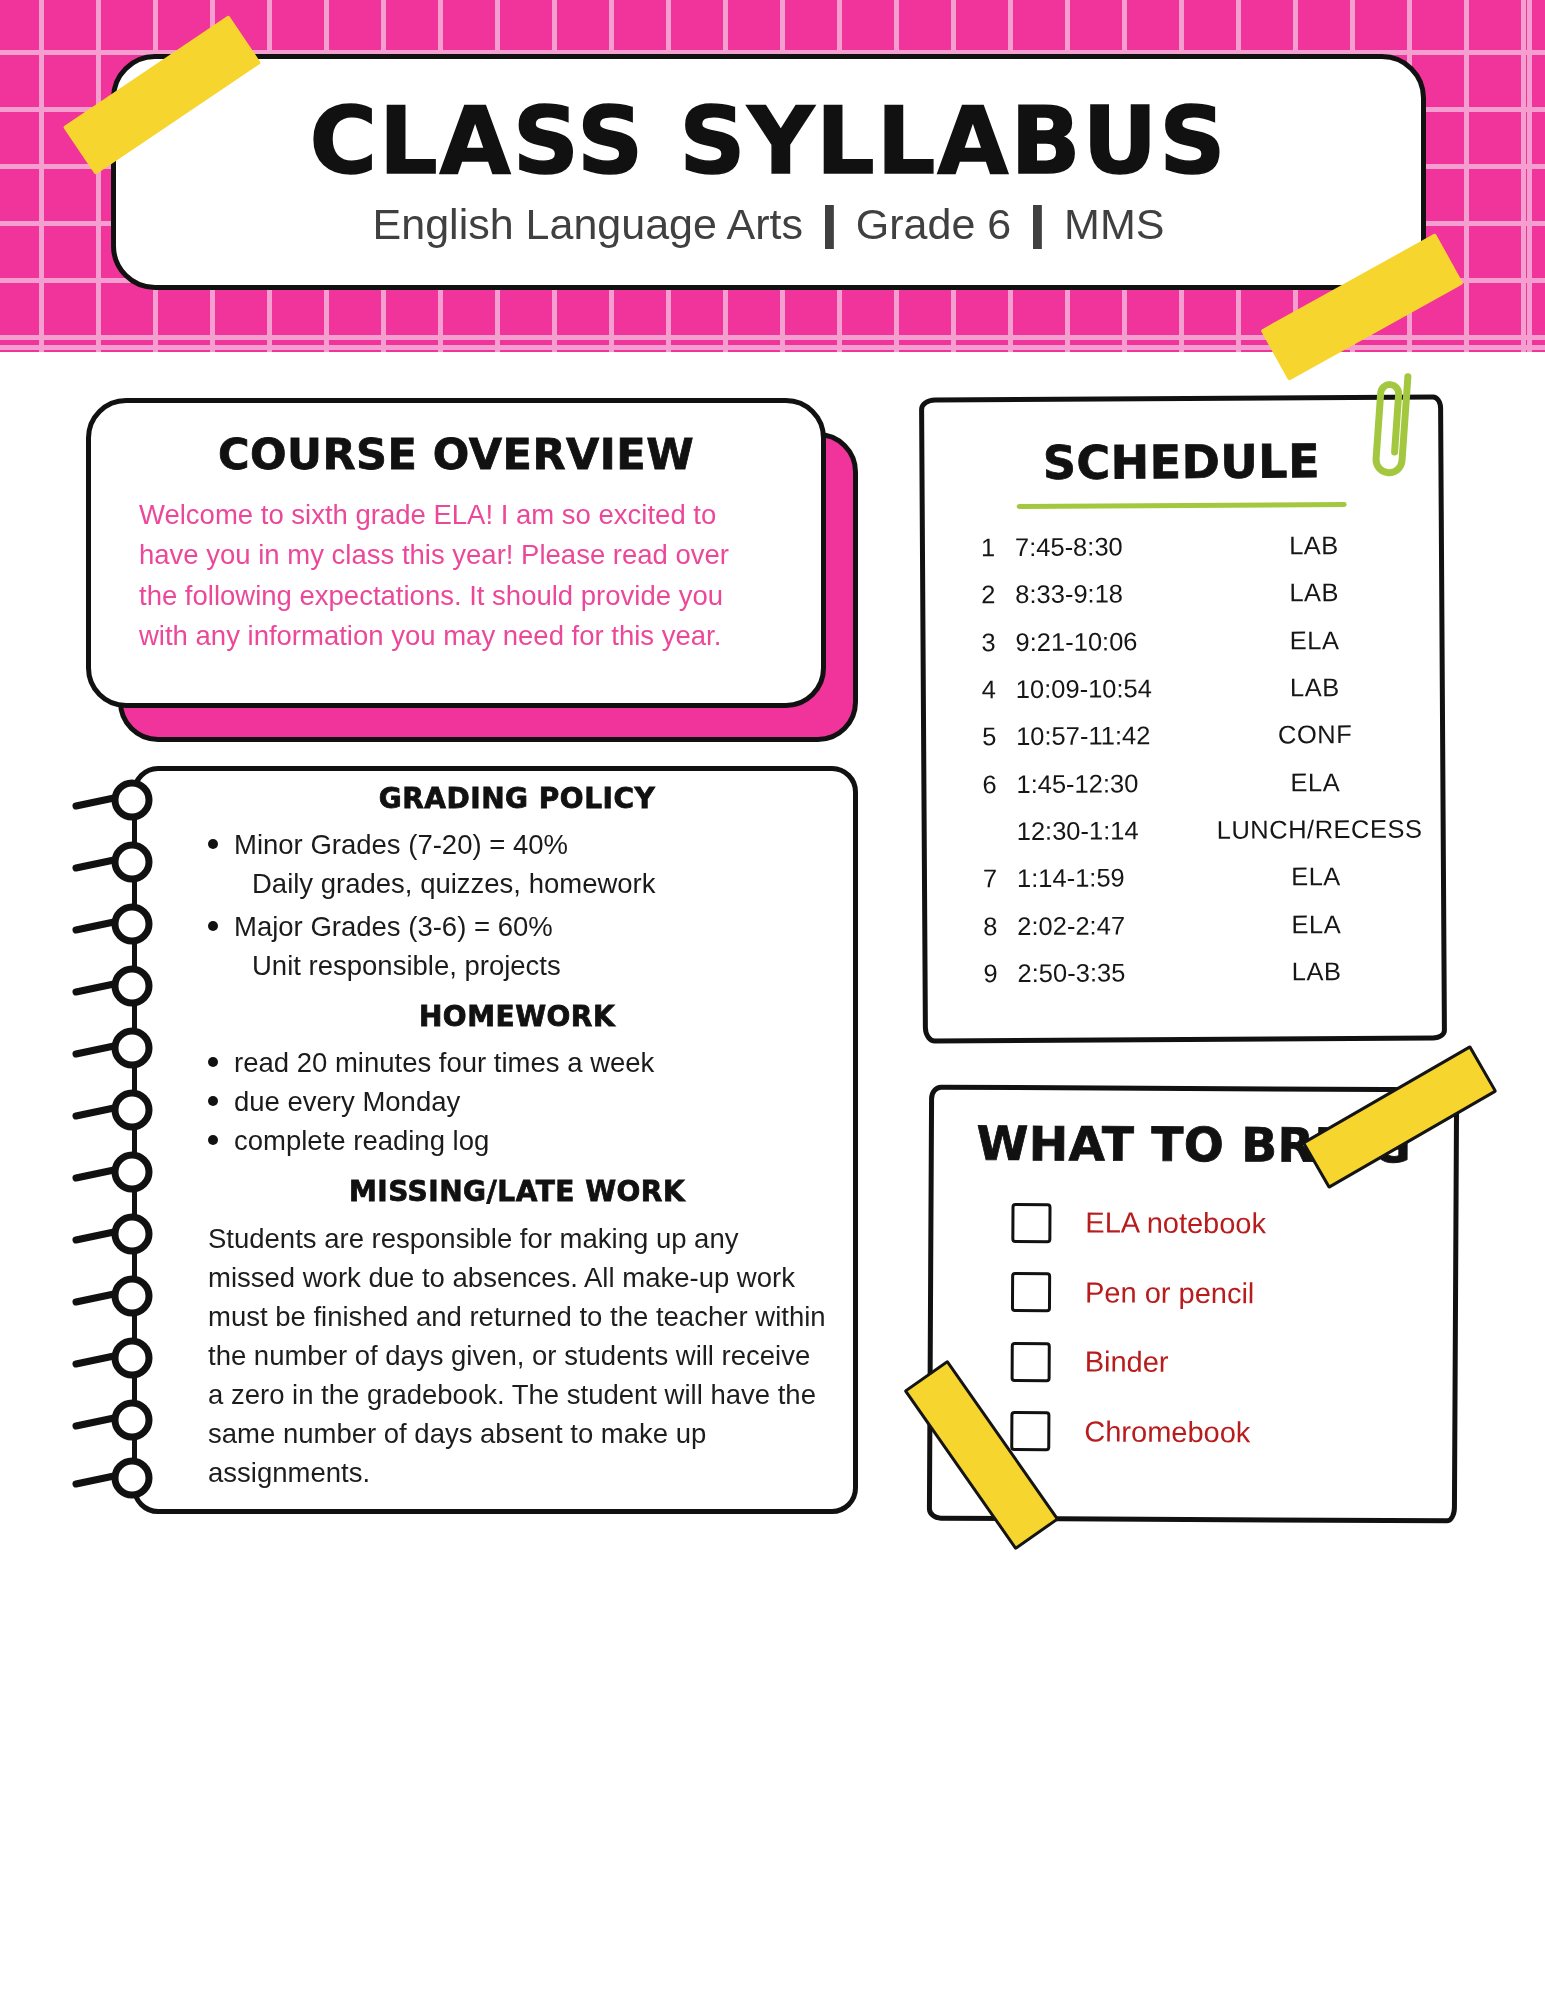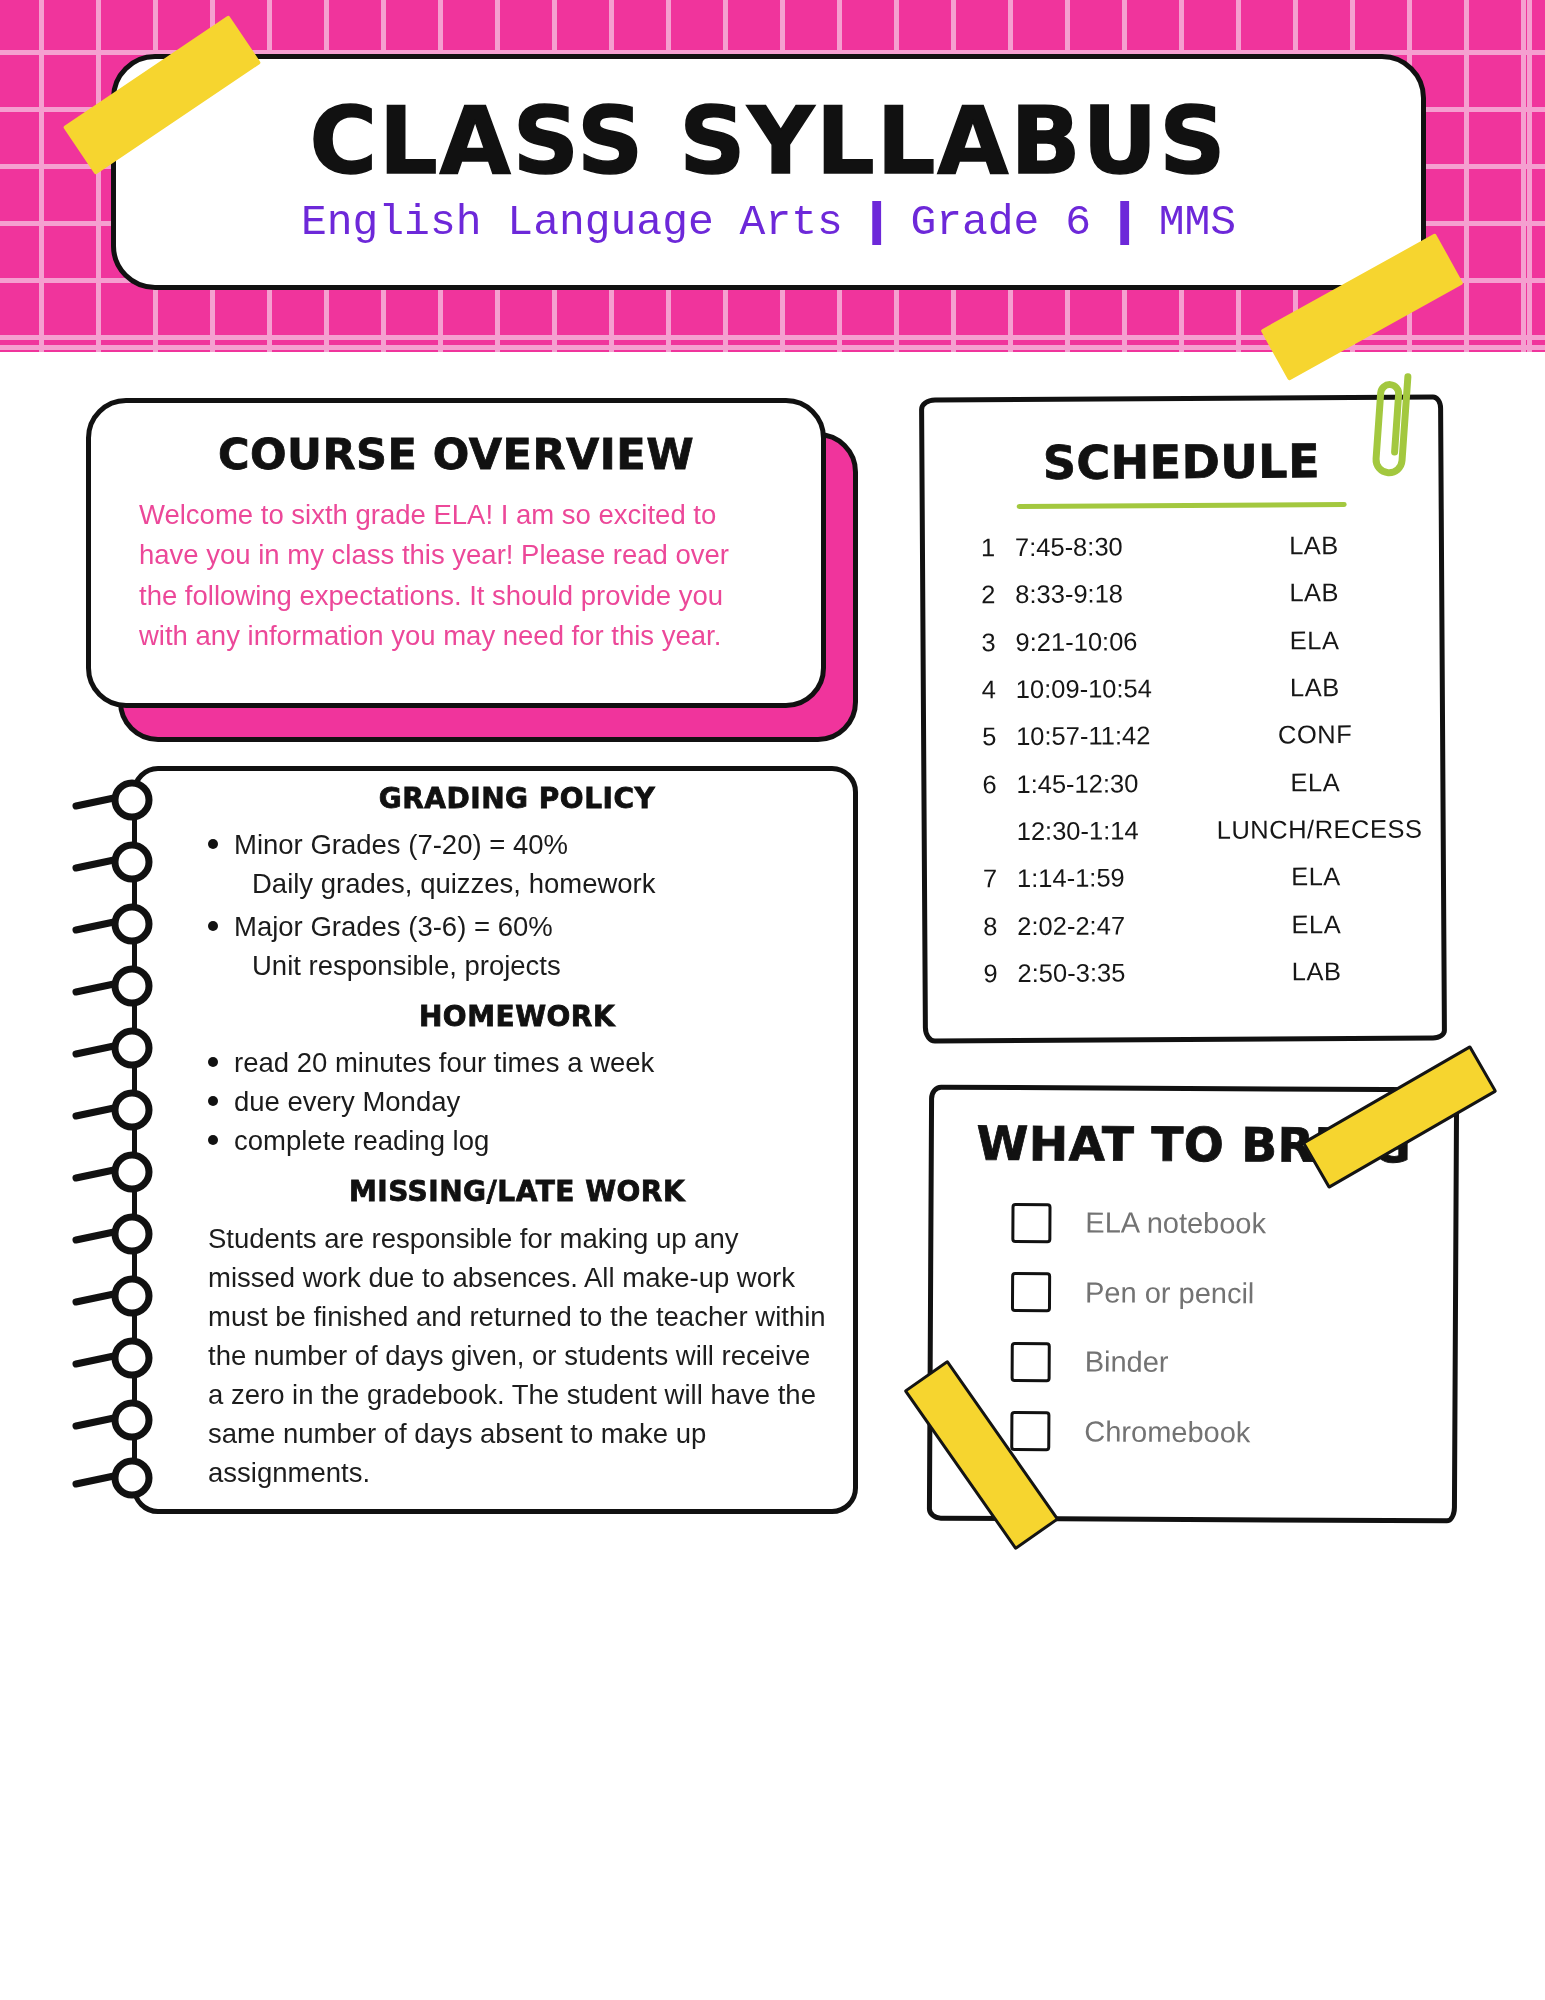--- a/index.html
+++ b/index.html
@@ -21,21 +21,21 @@
     background:#ffffff;border:5px solid #111;border-radius:44px;
     display:flex;flex-direction:column;align-items:center;justify-content:center;gap:10px;
     box-sizing:border-box;
   }
   .page-title{
     font-family:"DejaVu Sans","Liberation Sans",sans-serif;
     font-weight:900;font-size:92px;line-height:1;letter-spacing:2px;color:#111;
     -webkit-text-stroke:1.5px #111;
   }
   .page-subtitle{
-    display:flex;align-items:center;gap:20px;font-size:43px;color:#6d28d9;line-height:1.1;font-family:Liberation Mono, monospace;
+    display:flex;align-items:flex-end;gap:20px;font-size:43px;color:#404040;line-height:1.1;
   }
   .page-subtitle .sep{font-weight:900;font-size:46px;transform:scaleX(1.5);}
   .tape{
     position:absolute;background:#f6d52f;z-index:5;border-radius:2px;
   }
   .tape.outlined{border:3px solid #141414;box-sizing:border-box;}
   .tape-h1{left:62px;top:66px;width:200px;height:58px;transform:rotate(-34deg);}
   .tape-h2{left:1262px;top:278px;width:200px;height:58px;transform:rotate(-29deg);}
   
   .display{
@@ -86,21 +86,21 @@
   .bring{
     position:absolute;left:928px;top:1086px;width:530px;height:436px;
     background:#ffffff;border:5px solid #111;box-sizing:border-box;
     border-radius:12px 16px 10px 14px / 14px 10px 16px 12px;
     transform:rotate(0.3deg);
   }
   .bring-title{font-size:47px;text-align:center;margin:26px 0 0 0;}
   .bring-items{position:absolute;left:78px;top:98px;right:20px;}
   .bitem{display:flex;align-items:center;gap:34px;height:69.5px;}
   .cbx{flex:0 0 auto;width:34px;height:34px;border:3.5px solid #111;border-radius:4px;background:#fff;box-sizing:content-box;}
-  .blabel{font-size:29px;color:#737373;}
+  .blabel{font-size:29px;color:#b91c1c;}
   .tape-b1{left:1302px;top:1090px;width:195px;height:54px;transform:rotate(-30deg);}
   .tape-b2{left:884px;top:1428px;width:195px;height:54px;transform:rotate(55deg);}
 </style>
 </head>
 <body>
 
 <div class="page">
 
   <div class="header-band">
     <div class="title-card">

